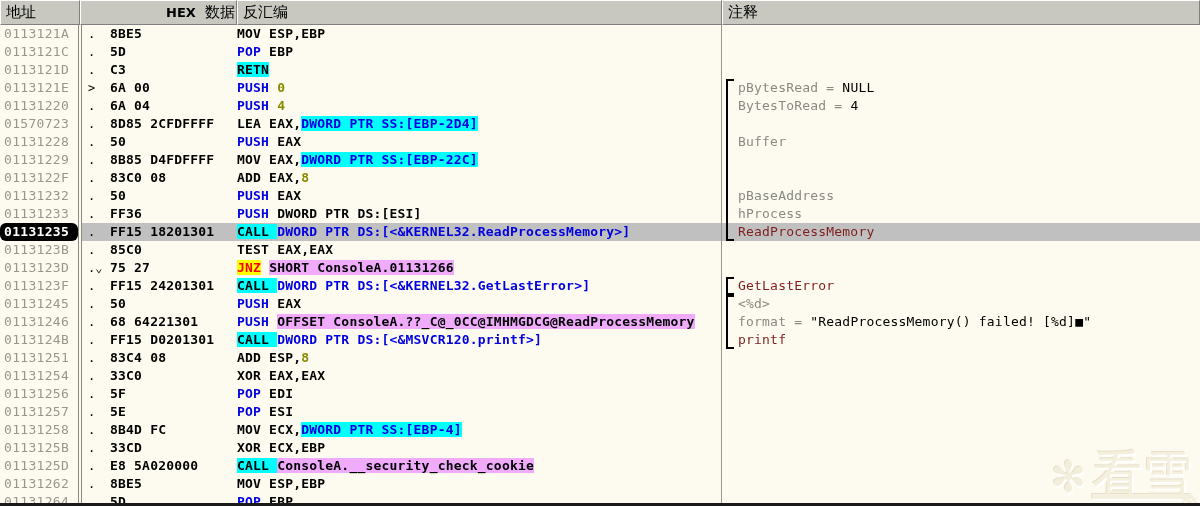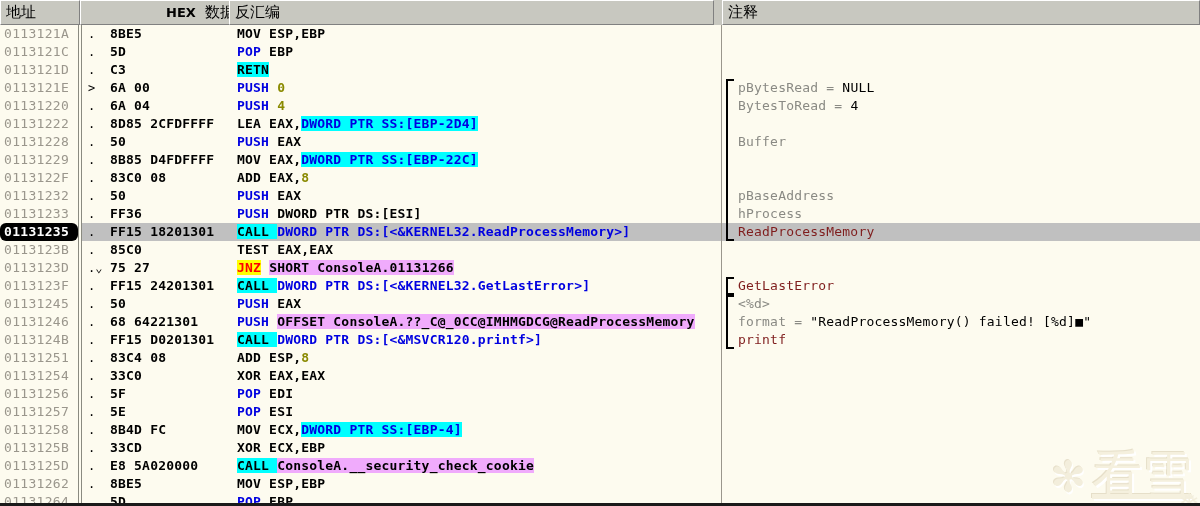--- a/index.html
+++ b/index.html
@@ -22,21 +22,21 @@
     border-bottom:1px solid #808080;
     box-sizing:border-box;
     font-family:"DejaVu Sans","Liberation Sans",sans-serif;
     font-size:15px;color:#000;
     line-height:23px;
     padding-left:5px;
     white-space:nowrap;overflow:hidden;
   }
   .hdr-c0{left:0;width:80px;}
   .hdr-c1{left:80px;width:157px;}
-  .hdr-c2{left:229px;width:485px;}
+  .hdr-c2{left:237px;width:485px;}
   .hdr-c3{left:722px;width:478px;}
   .hdr-hex{position:absolute;left:85px;top:0;height:25px;line-height:24px;font-weight:bold;font-size:13px;}
   .hdr-data{position:absolute;left:124px;top:0;height:25px;line-height:23px;font-family:"DejaVu Sans","Liberation Sans",sans-serif;font-size:15px;}
 
   
   .rows{position:absolute;left:0;top:25px;width:1200px;height:481px;overflow:hidden;}
   .row{position:relative;height:18px;line-height:18px;white-space:nowrap;}
 
   .c-addr{
     position:absolute;left:0;top:0;width:78px;height:18px;
@@ -169,21 +169,21 @@
         <div class="c-mark">.</div>
         <div class="c-hex">6A 04</div>
         <div class="c-disasm"><span class="t-blue">PUSH </span><span class="t-olive">4</span></div>
         <div class="sep-c"></div>
         <div class="brk">
           <i class="v"></i>
         </div>
         <div class="c-cmt"><span class="t-gray">BytesToRead = </span><span class="t-black">4</span></div>
       </div>
       <div class="row">
-        <div class="c-addr">01131222</div>
+        <div class="c-addr">01570723</div>
         <div class="sep sep-a"></div>
         <div class="sep sep-b"></div>
         <div class="c-mark">.</div>
         <div class="c-hex">8D85 2CFDFFFF</div>
         <div class="c-disasm"><span class="t-black">LEA EAX,</span><span class="hl-cyan-blue">DWORD PTR SS:[EBP-2D4]</span></div>
         <div class="sep-c"></div>
         <div class="brk">
           <i class="v"></i>
         </div>
         <div class="c-cmt"></div>

